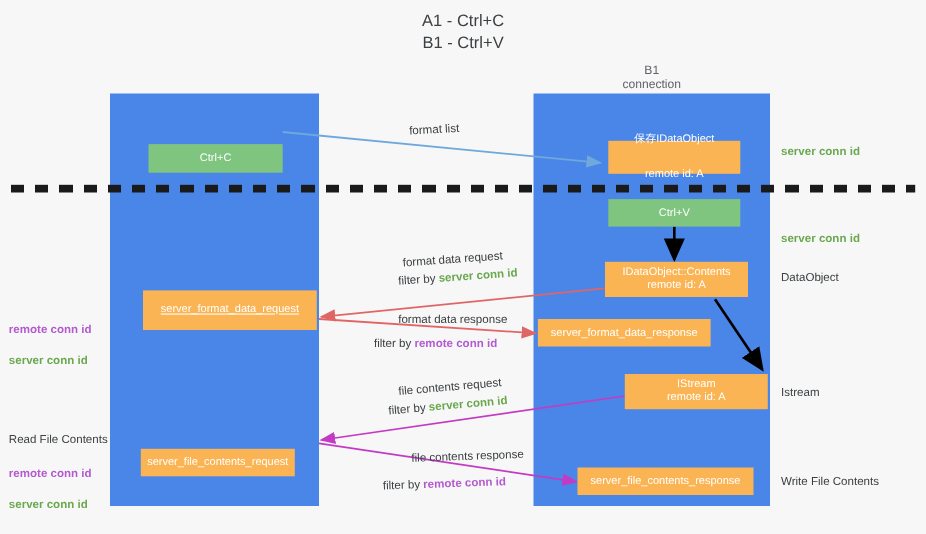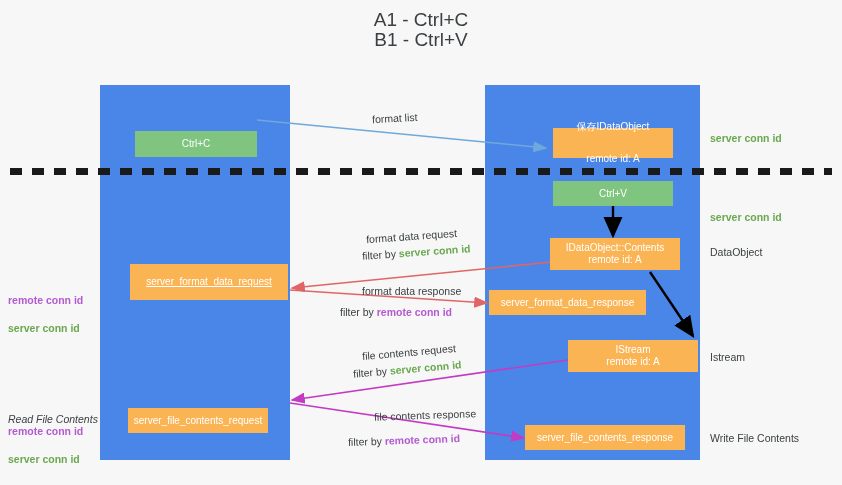--- a/index.html
+++ b/index.html
@@ -13,21 +13,21 @@
     font-family: "Liberation Sans", "DejaVu Sans", sans-serif;
     color: #3c4043;
   }
   .canvas { position: absolute; inset: 0; }
 
   
   .title {
     position: absolute;
     left: 0; right: 0; top: 10px;
     text-align: center;
-    font-size: 19px;
+    font-size: 15px;
     line-height: 20px;
     color: #3c4043;
     white-space: pre-line;
   }
 
   
   .lane-head {
     position: absolute;
     text-align: center;
     font-size: 11px;
@@ -108,20 +108,22 @@
   }
 </style>
 </head>
 <body>
 
 <div class="canvas">
 
   <div class="title" id="diagram-title">A1 - Ctrl+C
 B1 - Ctrl+V</div>
 
+  <div class="lane-head" id="lane-head-b1">B1
+connection</div>
 
   <div class="lane" id="lane-a1"></div>
   <div class="lane" id="lane-b1"></div>
 
   <svg class="arrows" viewBox="0 0 842 485" xmlns="http://www.w3.org/2000/svg">
     <defs>
       <marker id="ah-blue" markerWidth="9" markerHeight="7" refX="8" refY="3.5" orient="auto">
         <polygon points="0 0, 9 3.5, 0 7" fill="#6fa8dc"></polygon>
       </marker>
       <marker id="ah-red" markerWidth="9" markerHeight="7" refX="8" refY="3.5" orient="auto">
@@ -223,21 +225,21 @@
 
   <div class="side-label" style="left:710px; top:350px;">Istream</div>
 
   <div class="side-label" style="left:710px; top:431px;">Write File Contents</div>
 
   <div class="side-label" style="left:8px; top:279px;">
     <div class="purple-t">remote conn id</div>
     <div class="green-t">server conn id</div>
   </div>
 
-  <div class="side-label" style="left:8px; top:412px;font-style:italic;">Read File Contents</div>
+  <div class="side-label" style="left:8px; top:393px;">Read File Contents</div>
 
   <div class="side-label" style="left:8px; top:410px;">
     <div class="purple-t">remote conn id</div>
     <div class="green-t">server conn id</div>
   </div>
 
   <div id="separator"></div>
 
 </div>
 

